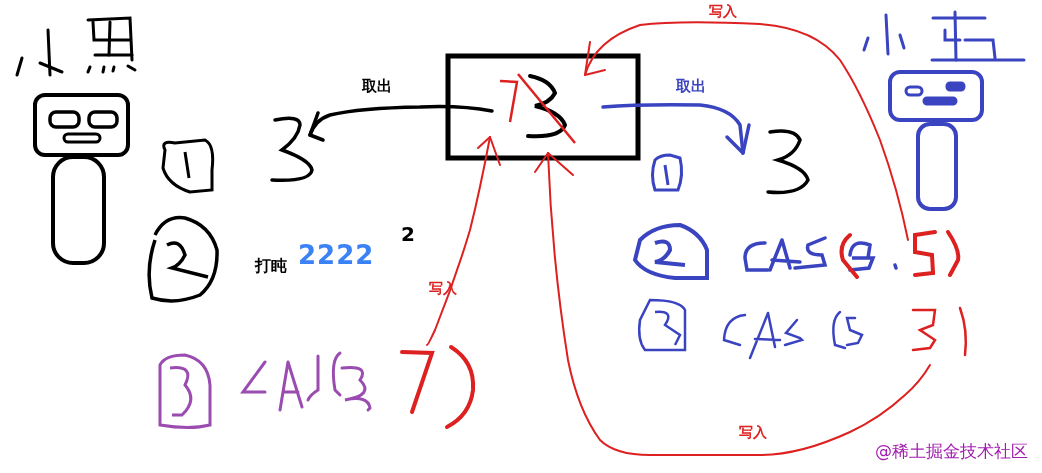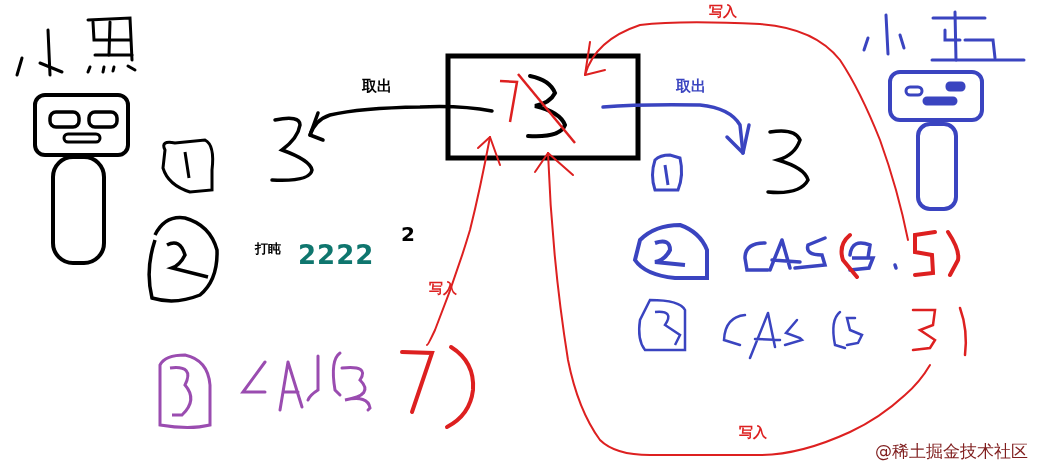--- a/index.html
+++ b/index.html
@@ -1,20 +1,20 @@
 <!DOCTYPE html>
 <html><head>
 <meta charset="utf-8">
 <style>
   html, body { margin:0; padding:0; background:#ffffff; }
   body { width:1042px; height:473px; position:relative; overflow:hidden; font-family:"DejaVu Sans", sans-serif; }
   svg { position:absolute; left:0; top:0; }
   .lbl { position:absolute; font-family:Liberation Serif, serif; font-weight:bold; white-space:nowrap; }
   .hand { position:absolute; font-family:"DejaVu Sans", sans-serif; white-space:nowrap; }
-  .watermark { position:absolute; right:14px; bottom:10px; font-size:17px; color:#7f1d1d; font-family:"DejaVu Sans", sans-serif; }
+  .watermark { position:absolute; right:14px; bottom:10px; font-size:17px; color:#a21caf; font-family:"DejaVu Sans", sans-serif; }
 </style>
 </head>
 <body>
 
 <svg width="1042" height="473" viewBox="0 0 1042 473">
 
   <g fill="none" stroke="#000" stroke-width="4" stroke-linecap="round">
     <rect x="35" y="95" width="93" height="60" rx="10"></rect>
     <rect x="50" y="112" width="29" height="15" rx="6" stroke-width="3.5"></rect>
     <rect x="89" y="112" width="28" height="15" rx="6" stroke-width="3.5"></rect>
@@ -159,17 +159,17 @@
     <path d="M960 308 Q968 330 965 355"></path>
   </g>
 </svg>
 
 <div class="lbl" style="left:362px;top:77px;font-size:15px;color:#000;">取出</div>
 <div class="lbl" style="left:676px;top:77px;font-size:15px;color:#3a44c0;">取出</div>
 <div class="lbl" style="left:709px;top:3px;font-size:14px;color:#dd2020;">写入</div>
 <div class="lbl" style="left:429px;top:280px;font-size:14px;color:#dd2020;">写入</div>
 <div class="lbl" style="left:739px;top:424px;font-size:14px;color:#dd2020;">写入</div>
 
-<div class="lbl" style="left:255px;top:240px;font-size:13px;color:#000;">打盹</div>
-<div class="hand" style="left:298px;top:240px;font-size:26px;font-weight:bold;color:#0f766e;letter-spacing:1px;">2222</div>
+<div class="lbl" style="left:255px;top:256px;font-size:16px;color:#000;">打盹</div>
+<div class="hand" style="left:298px;top:240px;font-size:26px;font-weight:bold;color:#3b82f6;letter-spacing:1px;">2222</div>
 <div class="hand" style="left:401px;top:222px;font-size:20px;font-weight:bold;color:#000;">2</div>
 
 <div class="watermark">@稀土掘金技术社区</div>
 
 </body></html>

